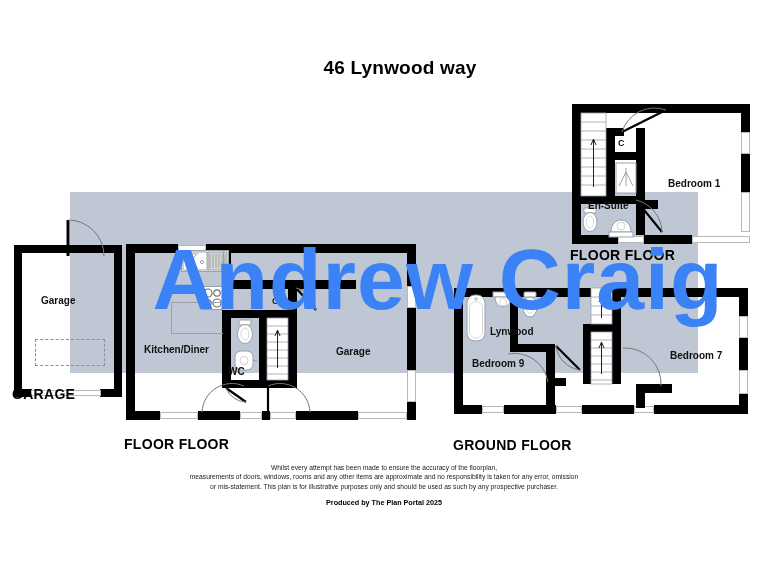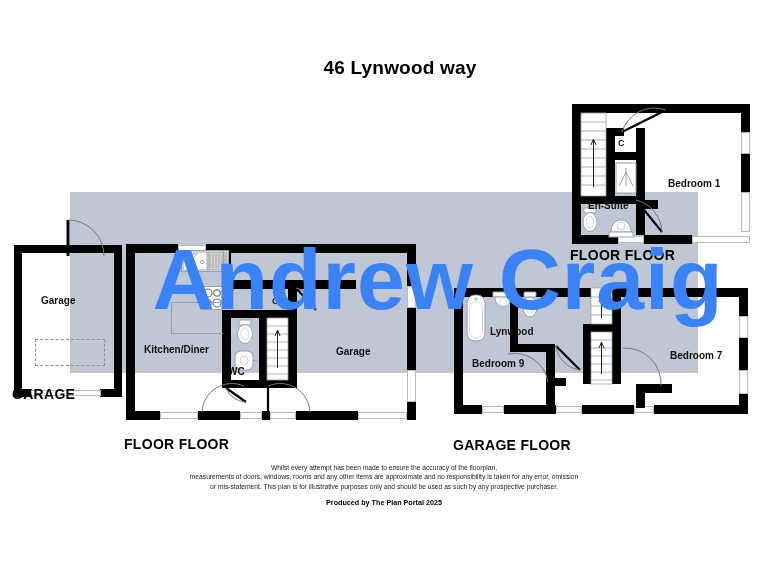--- a/index.html
+++ b/index.html
@@ -276,21 +276,21 @@
     <div class="abs" style="left:165px;top:58px;width:50px;height:42px;">
       <svg width="50" height="42" viewBox="0 0 50 42">
         <path d="M4 2 A36 36 0 0 1 42 40" stroke="#777" stroke-width="1" fill="none"></path>
       </svg>
     </div>
 
     <div class="abs rm-label" style="left:18px;top:70px;">Bedroom 9</div>
     <div class="abs rm-label" style="left:36px;top:38px;">Lynwood</div>
     <div class="abs rm-label" style="left:216px;top:62px;">Bedroom 7</div>
   </div>
-  <div class="abs floor-label" style="left:453px;top:437px;">GARAGE FLOOR</div>
+  <div class="abs floor-label" style="left:453px;top:437px;">GROUND FLOOR</div>
 
   <div class="abs" style="left:572px;top:104px;width:186px;height:140px;">
 
     <div class="abs wall" style="left:0;top:0;width:178px;height:9px;"></div>
     <div class="abs wall" style="left:0;top:0;width:9px;height:140px;"></div>
 
     <div class="abs wall" style="left:169px;top:0;width:9px;height:28px;"></div>
     <div class="abs win" style="left:169px;top:28px;width:9px;height:22px;"></div>
     <div class="abs wall" style="left:169px;top:50px;width:9px;height:38px;"></div>
     <div class="abs win" style="left:169px;top:88px;width:9px;height:40px;"></div>

